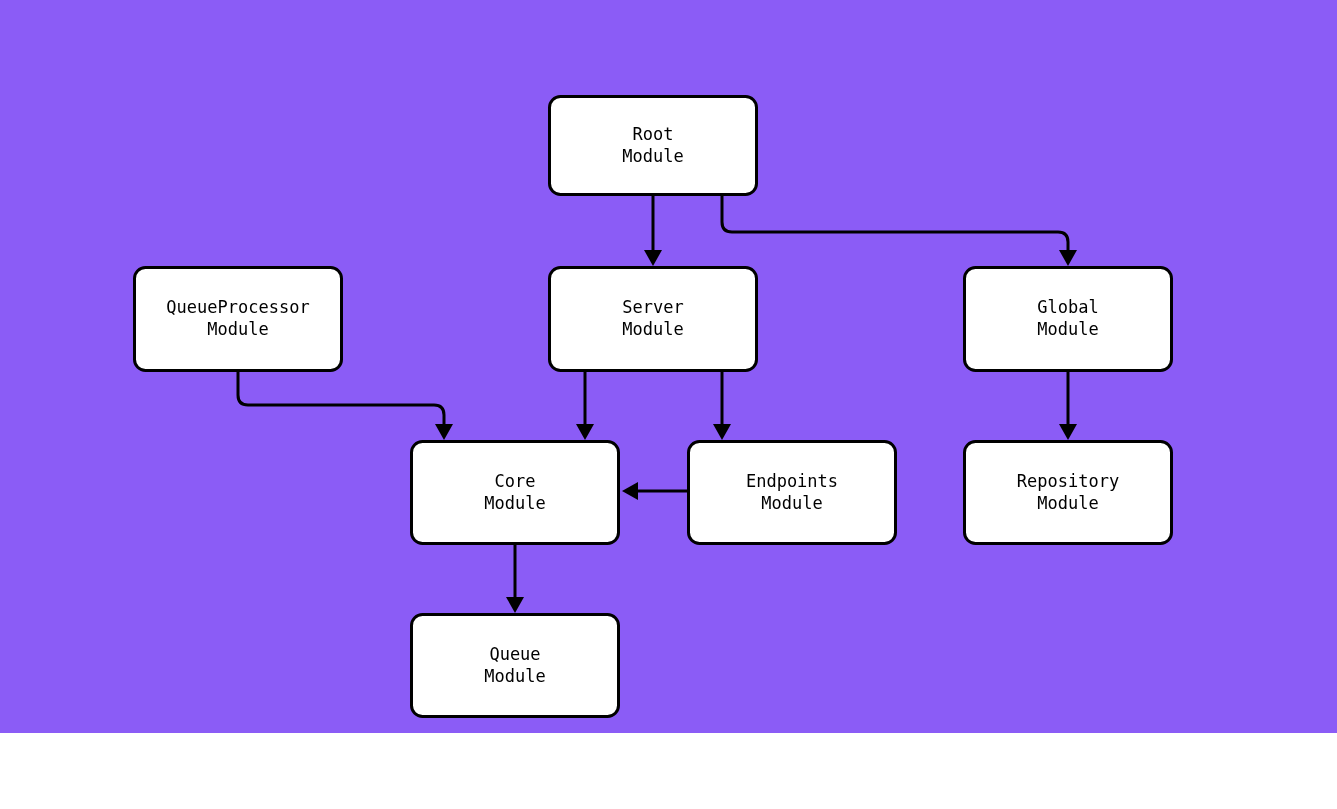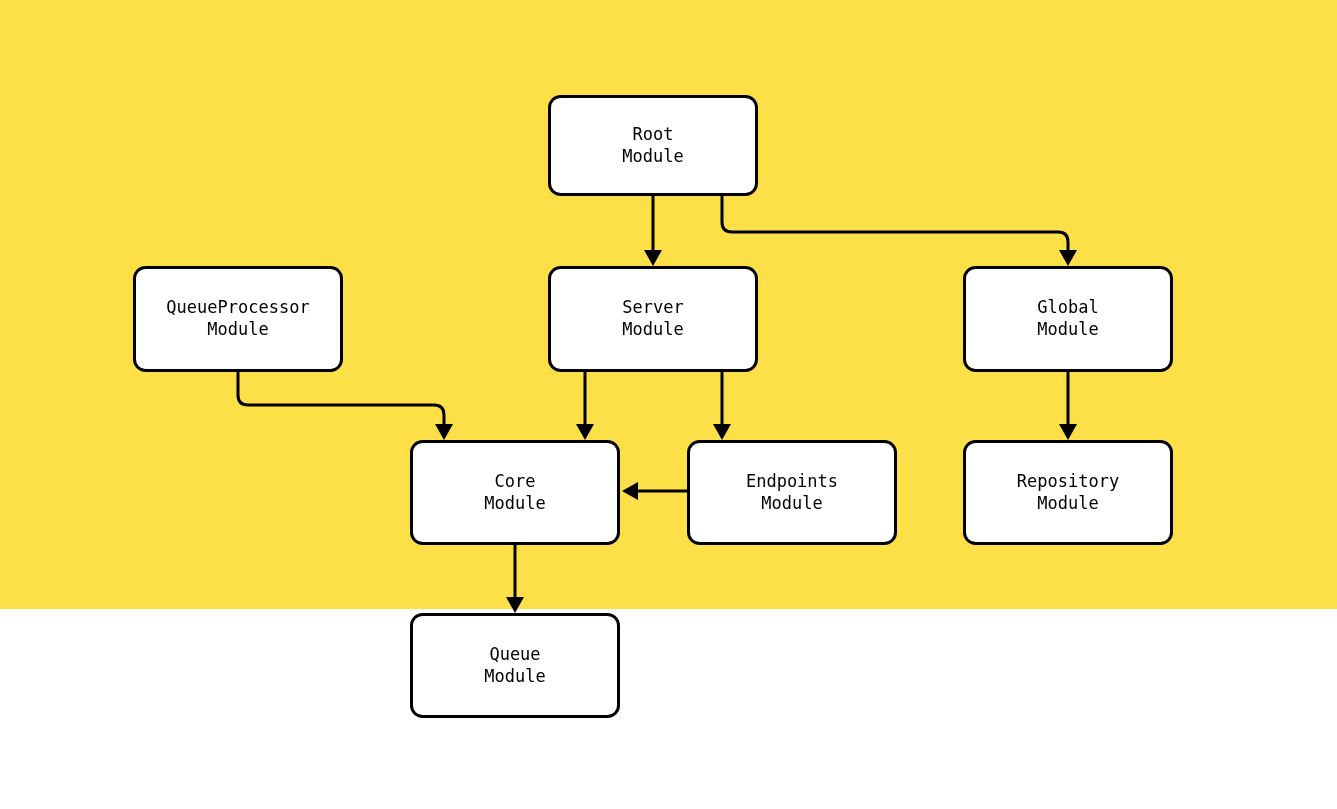--- a/index.html
+++ b/index.html
@@ -10,22 +10,22 @@
   }
   body {
     width: 1337px;
     height: 809px;
     overflow: hidden;
     font-family: "DejaVu Sans Mono", "Liberation Mono", monospace;
   }
   #diagram-root {
     position: relative;
     width: 1337px;
-    height: 609px;
-    background: #fde047;
+    height: 733px;
+    background: #8b5cf6;
   }
   svg#diagram-canvas {
     display: block;
     width: 1337px;
     height: 809px;
   }
   .node-box {
     fill: #ffffff;
     stroke: #000000;
     stroke-width: 3;

